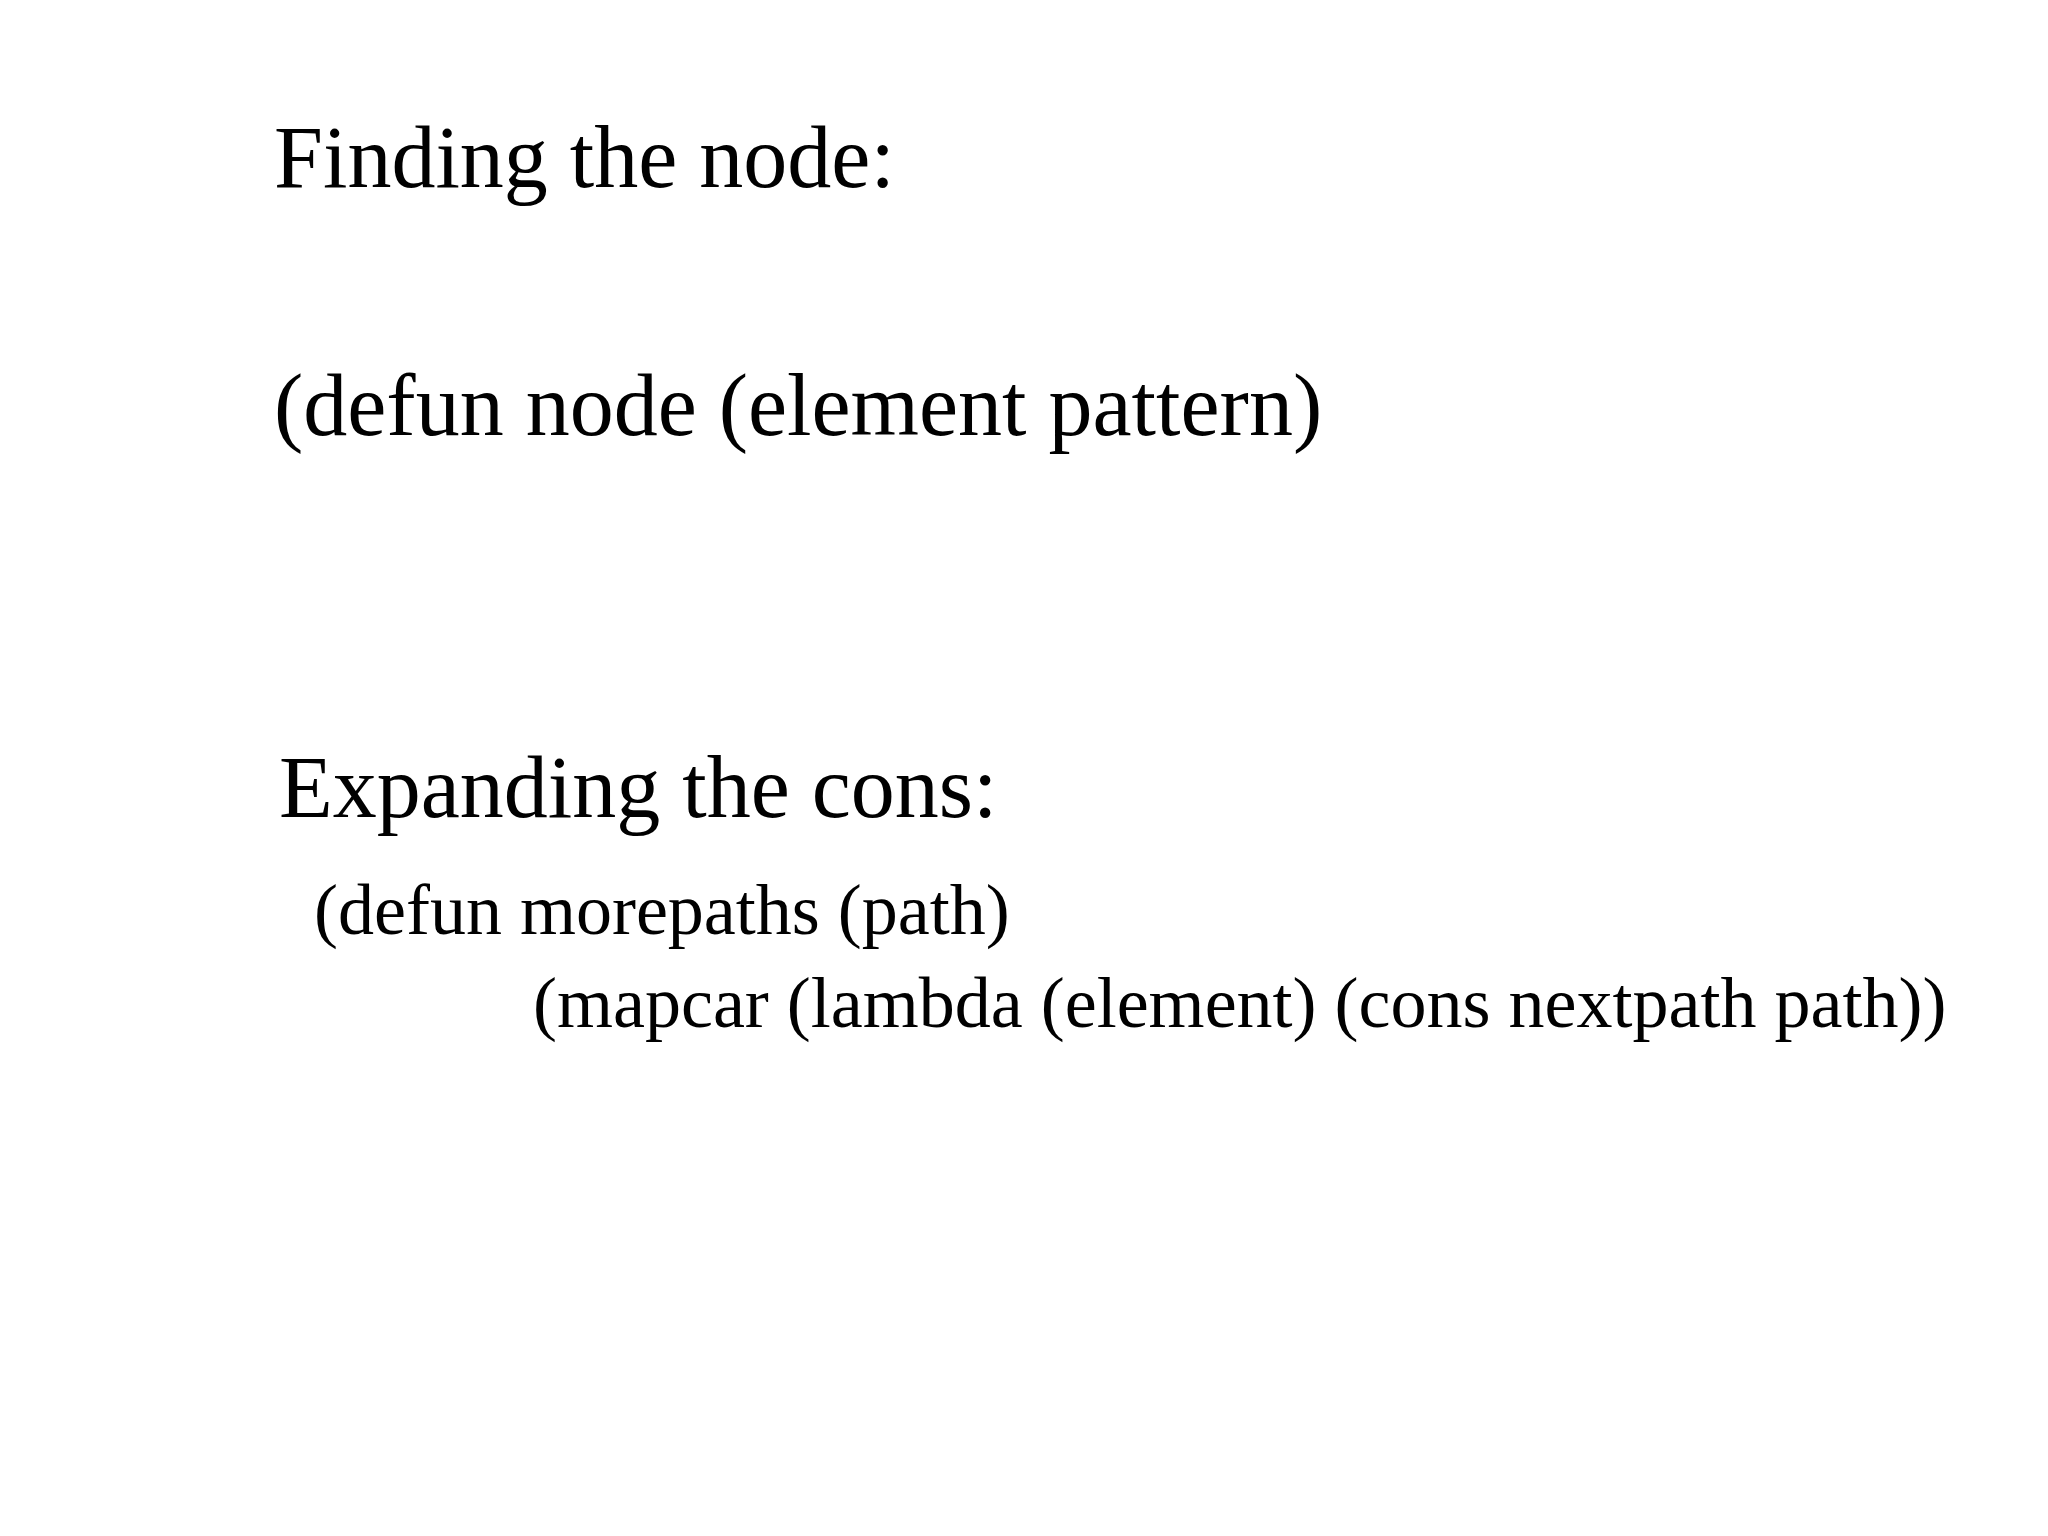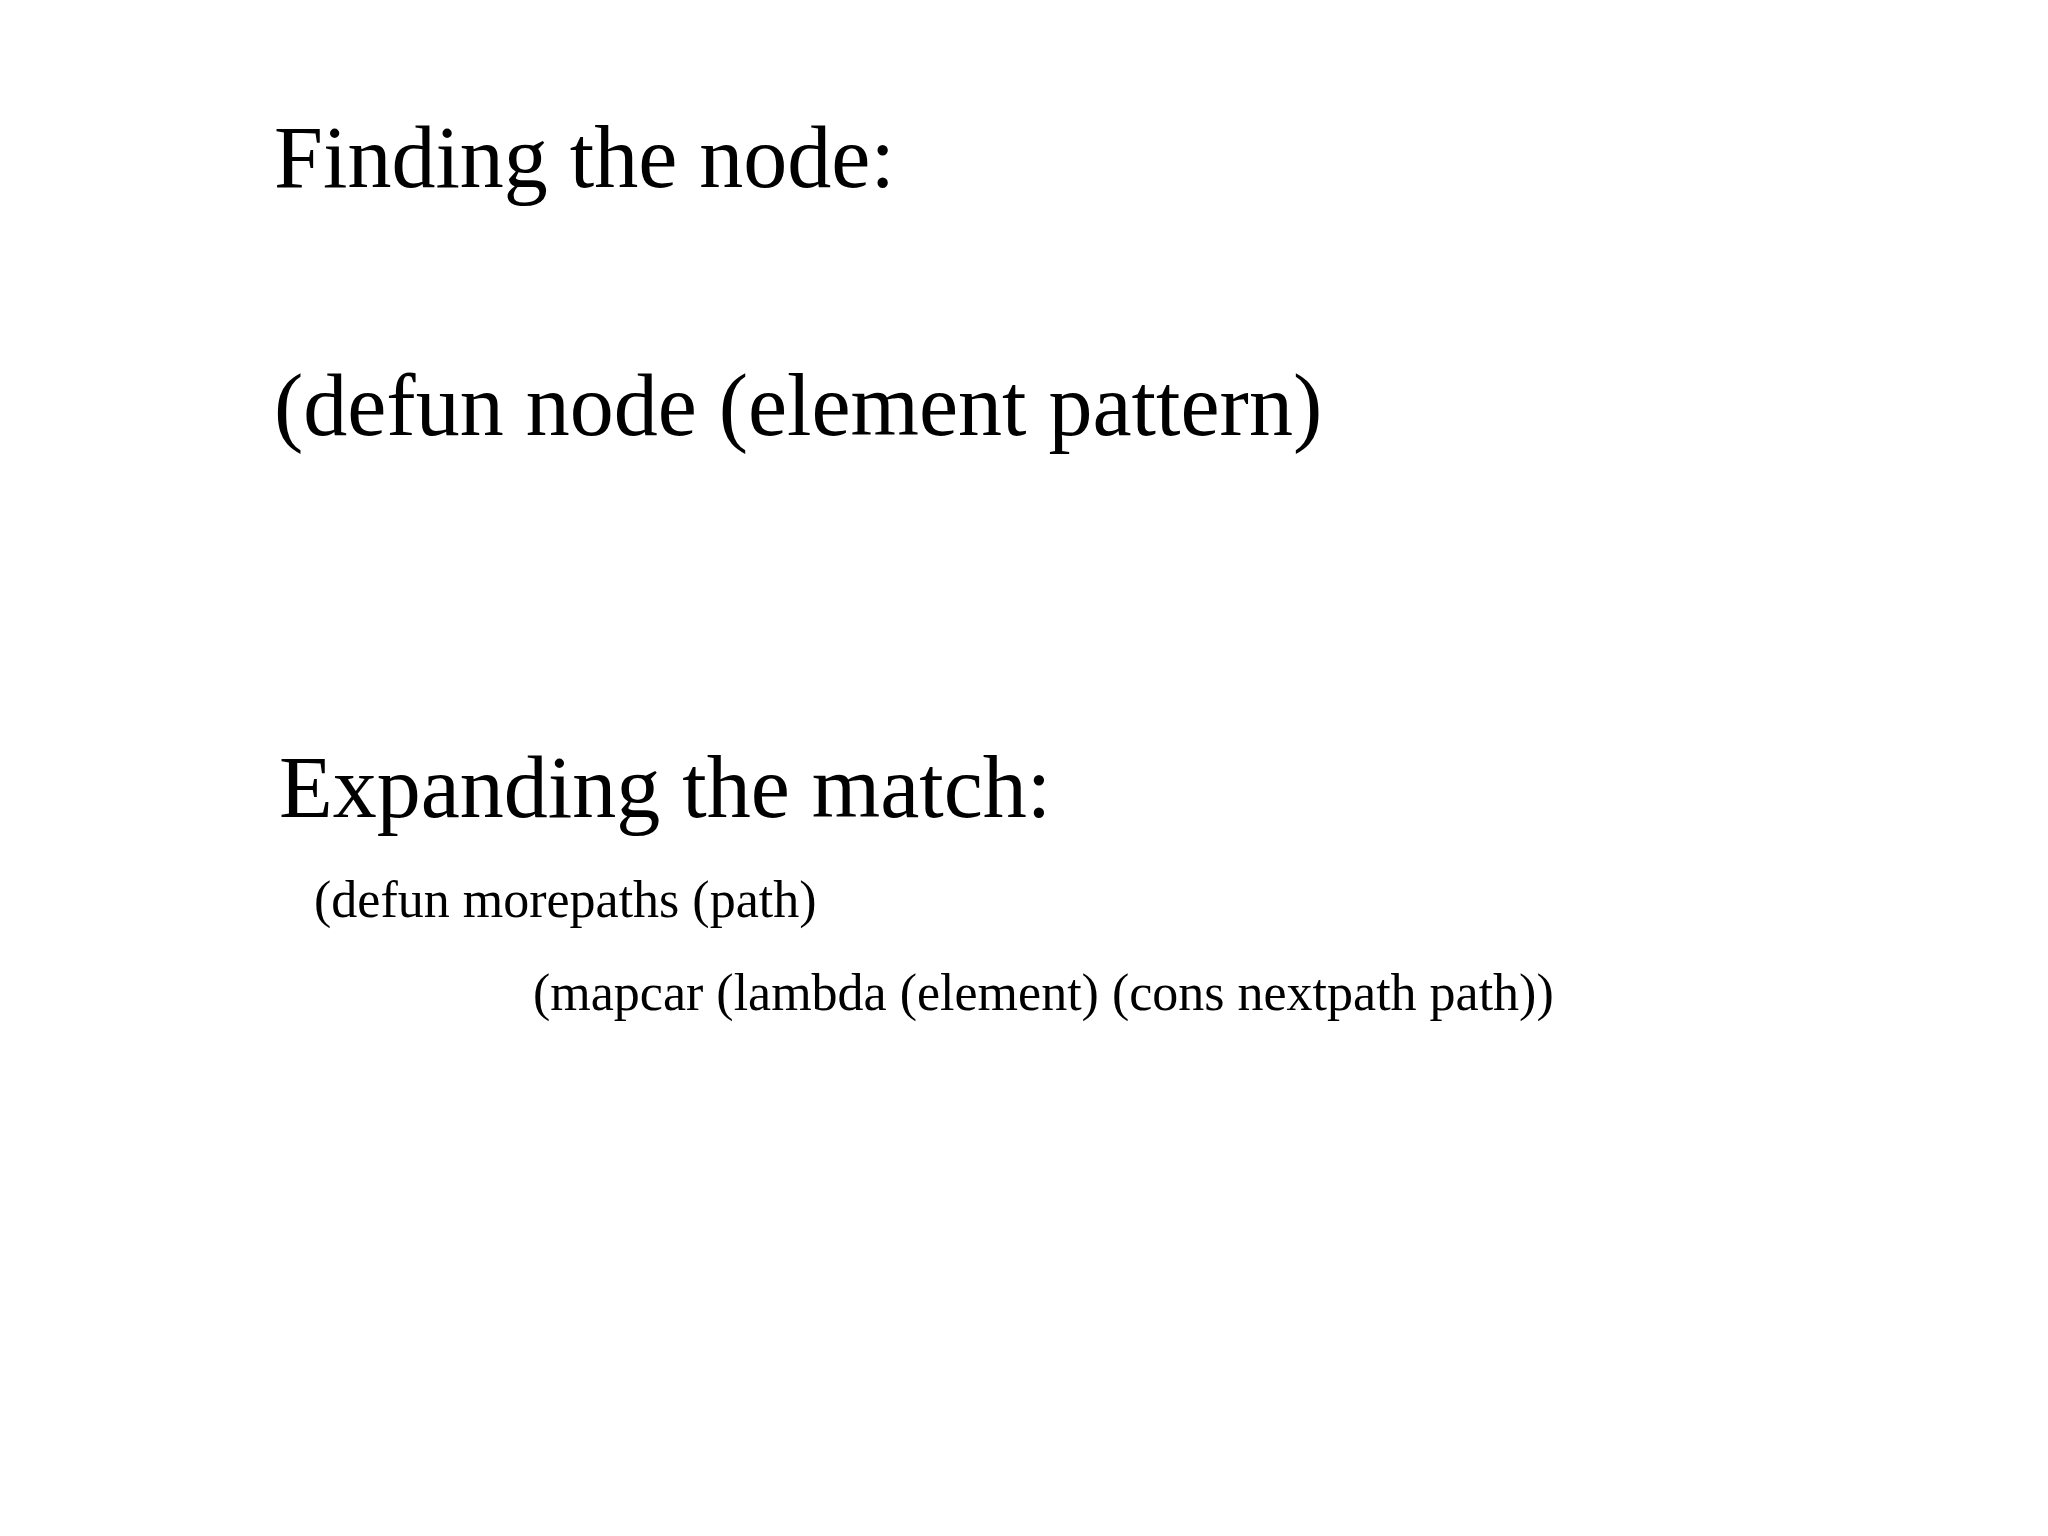--- a/index.html
+++ b/index.html
@@ -18,21 +18,21 @@
     font-family: "Liberation Serif", "DejaVu Serif", serif;
   }
   .line {
     position: absolute;
     white-space: pre;
     line-height: 1.1;
     color: #000000;
   }
   .heading { font-size: 88px; }
   .code-lg { font-size: 88px; }
-  .code-sm { font-size: 52px; }
+  .code-sm { font-size: 72px; }
 
   
   .l-heading1   { left: 178px; top: 14px;  }
   .l-match1     { left: 178px; top: 262px; }
   .l-match2     { left: 455px; top: 392px; }
 
   
   .l-heading2   { left: 183px; top: 644px; }
   .l-more1      { left: 218px; top: 775px; }
   .l-more2      { left: 437px; top: 868px; }
@@ -41,20 +41,20 @@
 </head>
 <body>
 
 <div class="slide">
 
   <div class="line heading l-heading1">Finding the node:</div>
 
   <div class="line code-lg l-match1">(defun node (element pattern)</div>
 
 
-  <div class="line heading l-heading2">Expanding the match:</div>
+  <div class="line heading l-heading2">Expanding the cons:</div>
 
   <div class="line code-sm l-more1">(defun morepaths (path)</div>
 
   <div class="line code-sm l-more2">(mapcar (lambda (element) (cons nextpath path))</div>
 
 
 </div>
 
 </body></html>

